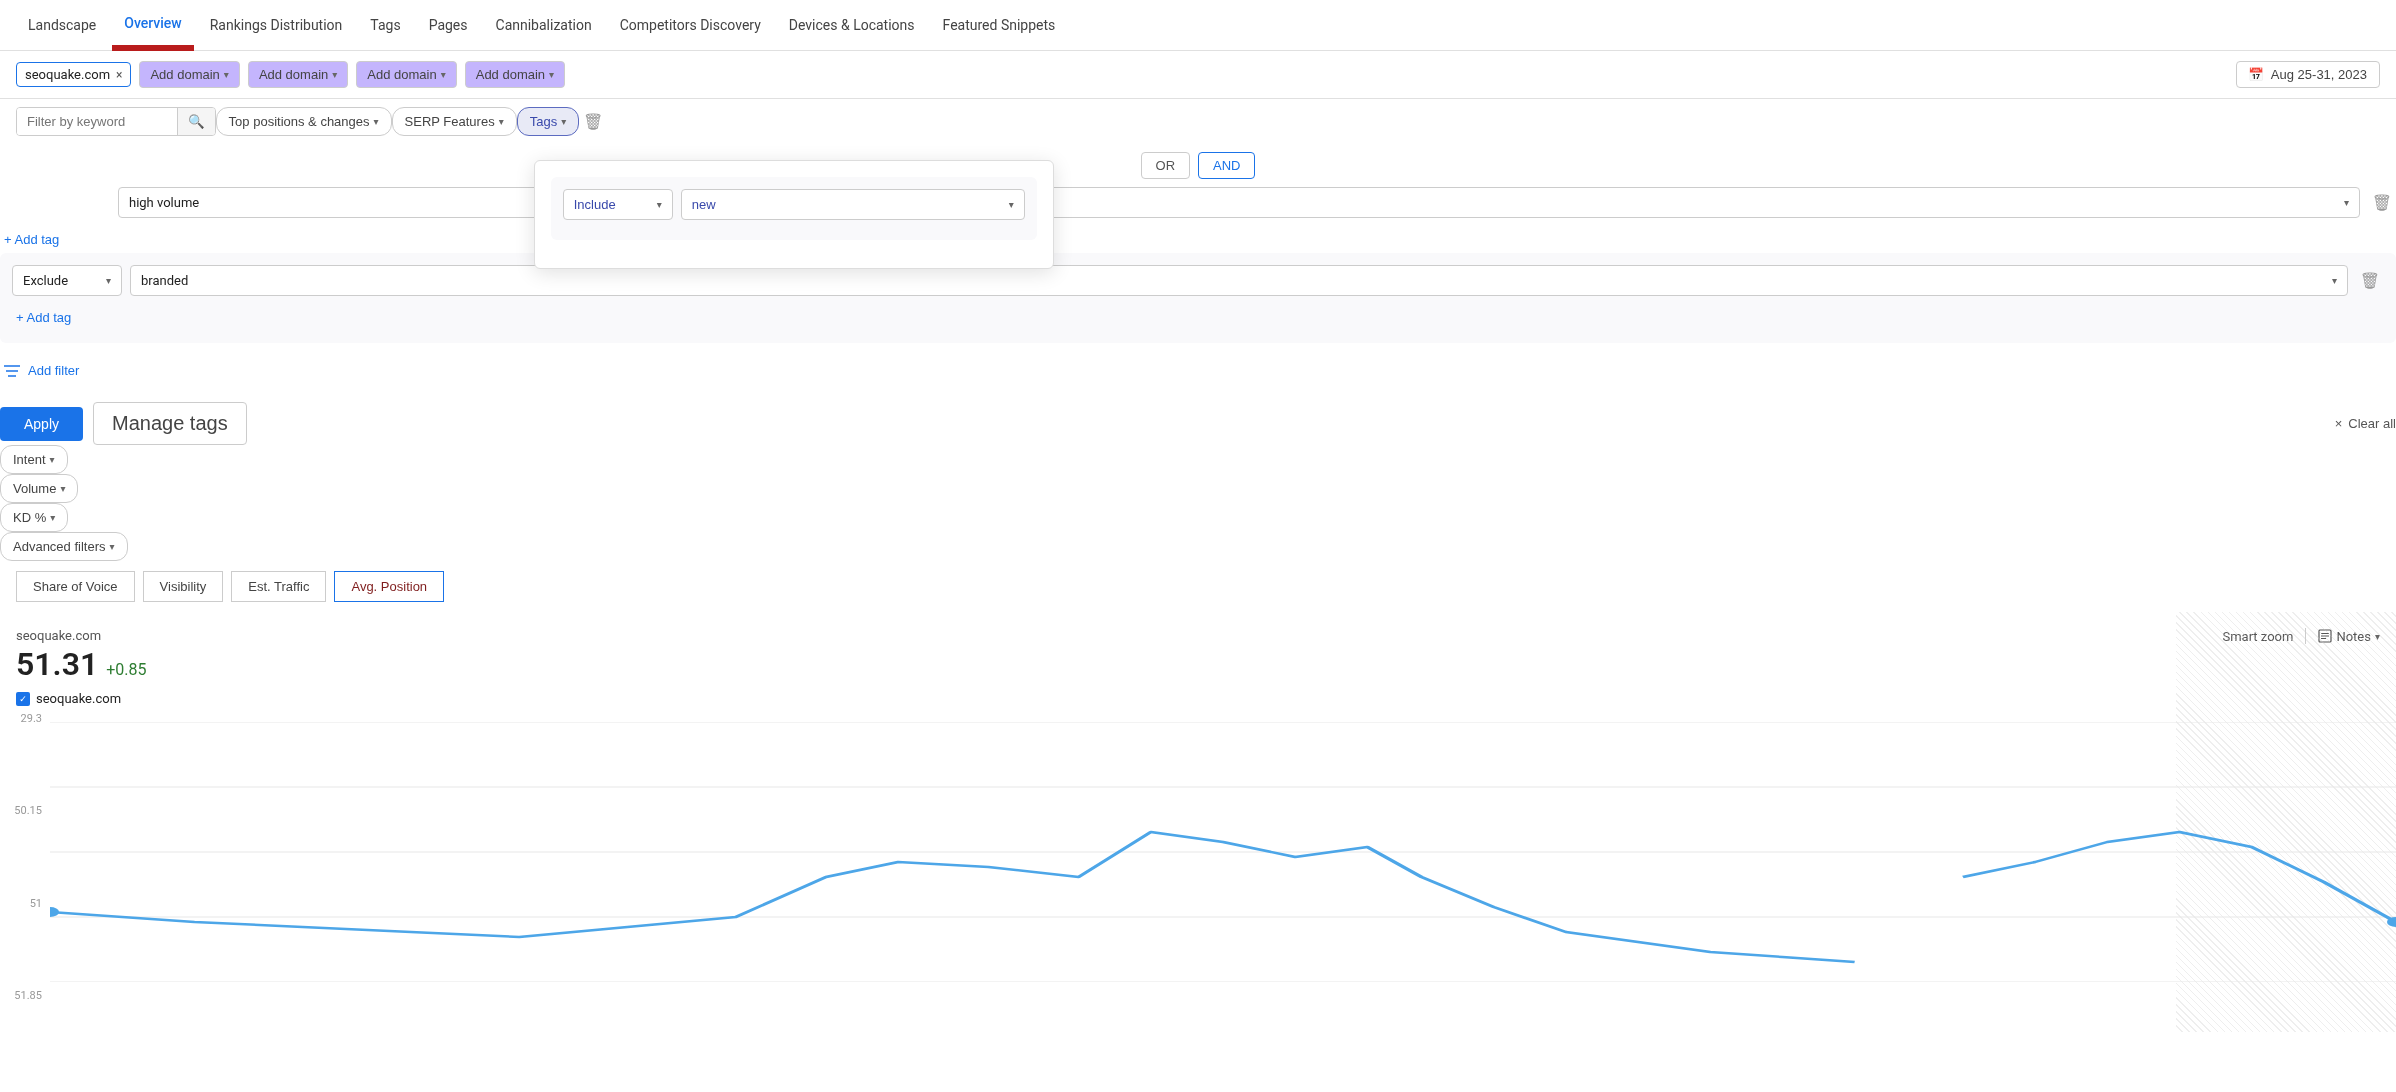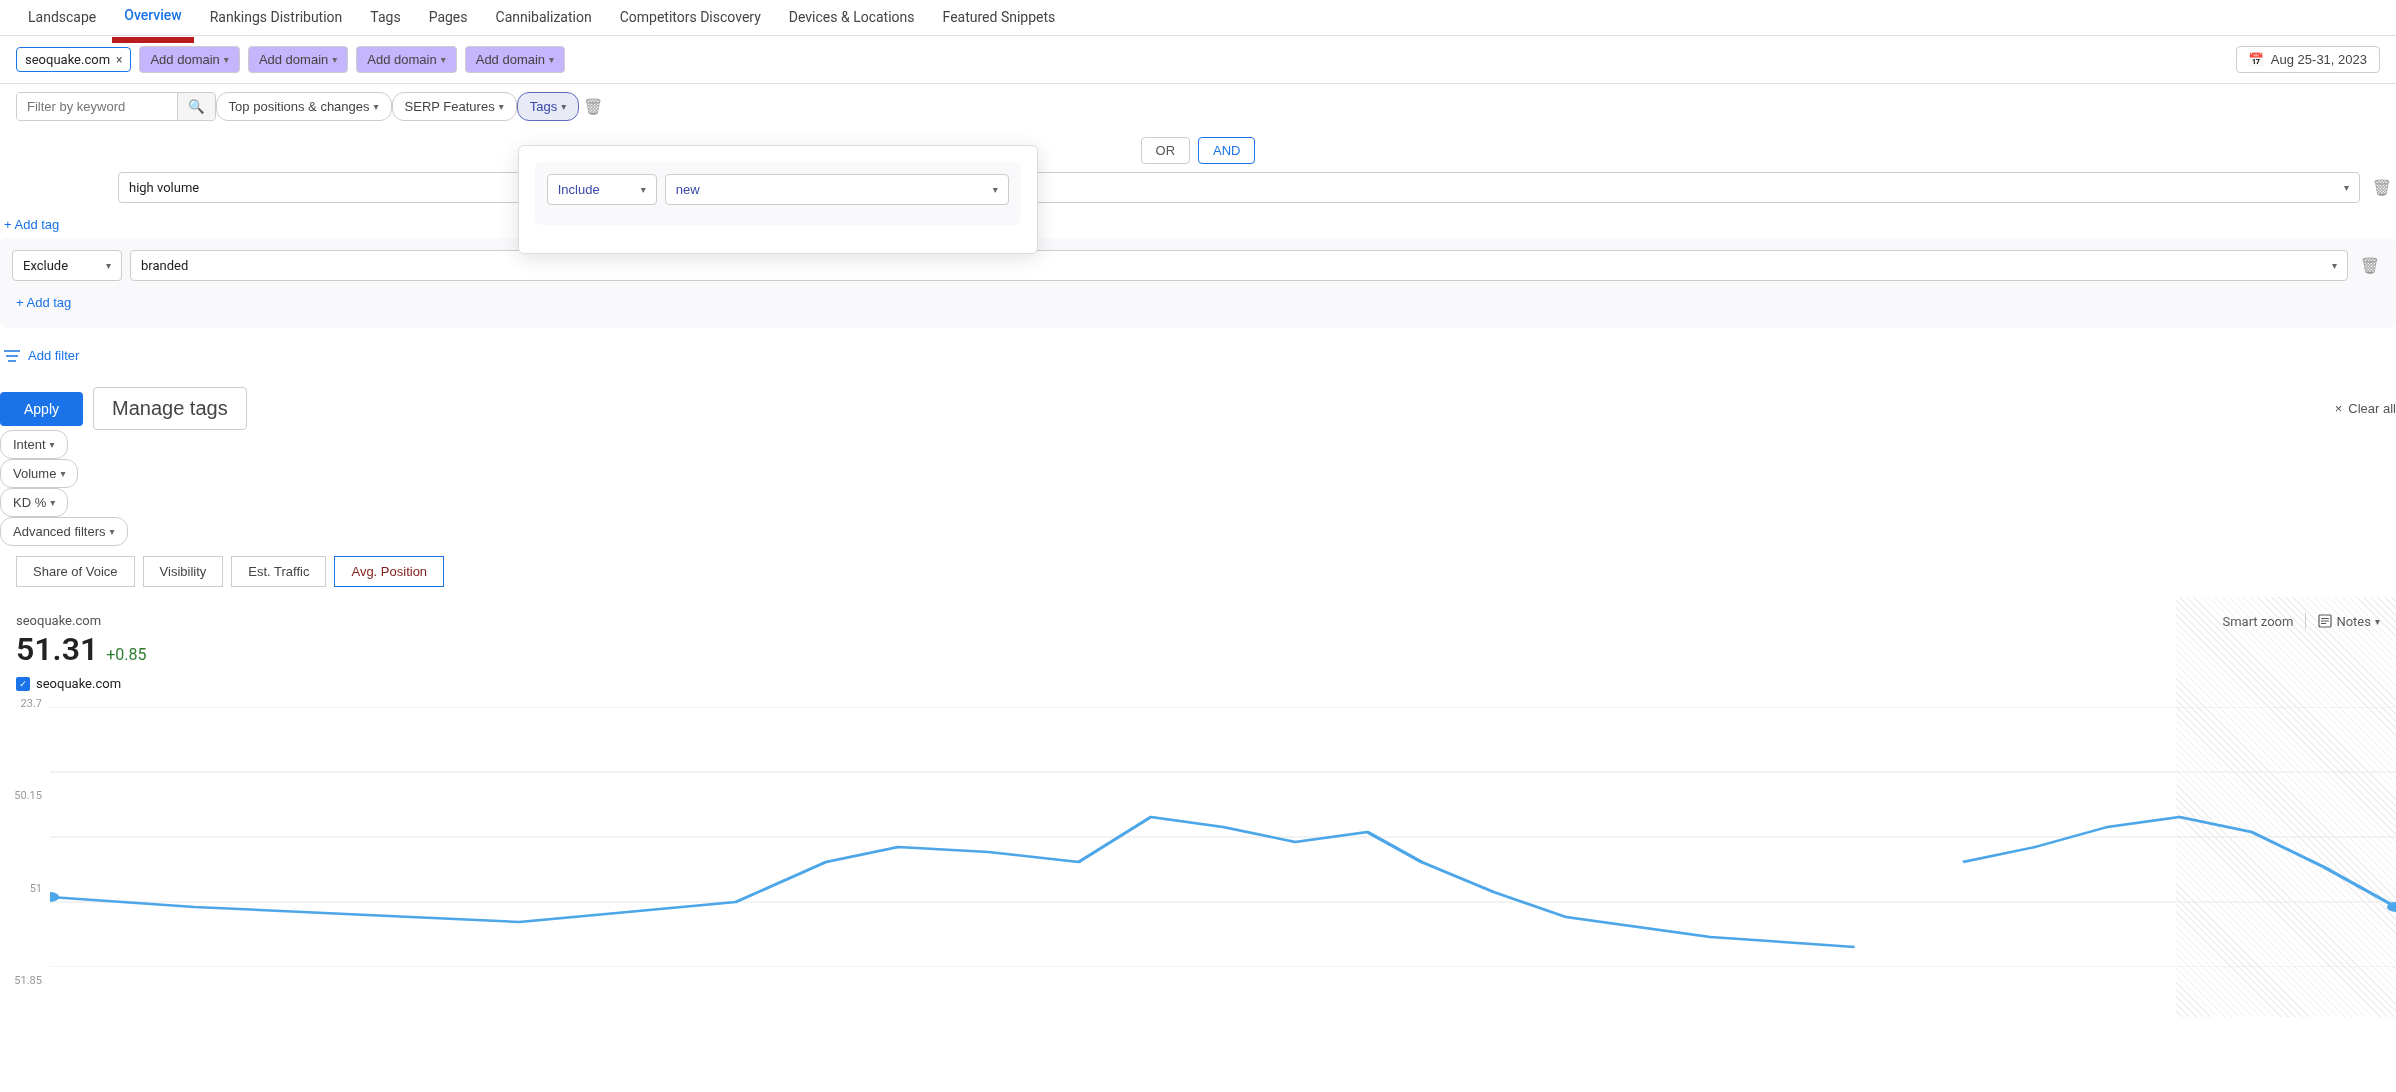--- a/index.html
+++ b/index.html
@@ -1,19 +1,19 @@
 <!DOCTYPE html>
 <html><head>
   <meta charset="utf-8">
   <style>
     * { box-sizing: border-box; margin: 0; padding: 0; }
     body { font-family: -apple-system, BlinkMacSystemFont, 'Segoe UI', Roboto, sans-serif; font-size: 14px; background: #fff; color: #222; overflow: hidden; }
 
     
-    .top-nav { display: flex; align-items: center; border-bottom: 1px solid #e0e0e0; padding: 0 16px; height: 36px; gap: 4px; }
+    .top-nav { display: flex; align-items: center; border-bottom: 1px solid #e0e0e0; padding: 0 16px; height: 51px; gap: 4px; }
     .nav-item { padding: 14px 12px; cursor: pointer; font-size: 14px; color: #444; white-space: nowrap; border-bottom: 2px solid transparent; margin-bottom: -1px; }
     .nav-item.active { color: #1a73e8; border-bottom: 6px solid #b91c1c; font-weight: 500; }
 
     
     .toolbar { display: flex; align-items: center; padding: 10px 16px; gap: 8px; border-bottom: 1px solid #e0e0e0; flex-wrap: wrap; }
     .domain-chip { display: flex; align-items: center; border: 1px solid #1a73e8; border-radius: 4px; padding: 4px 8px; gap: 6px; font-size: 13px; color: #222; }
     .domain-chip .close-x { cursor: pointer; color: #555; font-size: 12px; }
     .add-domain-btn { display: flex; align-items: center; gap: 4px; border: 1px solid #ccc; border-radius: 4px; padding: 5px 10px; font-size: 13px; color: #444; cursor: pointer; background: #c4b5fd; }
     .chevron { font-size: 10px; color: #666; }
     .spacer { flex: 1; }
@@ -40,21 +40,21 @@
     .chart-legend { display: flex; align-items: center; gap: 6px; margin: 8px 0; font-size: 13px; }
     .legend-dot { width: 14px; height: 14px; border-radius: 2px; background: #1a73e8; display: flex; align-items: center; justify-content: center; }
     .legend-check { color: #fff; font-size: 9px; }
 
     
     .chart-actions { position: absolute; top: 16px; right: 16px; display: flex; align-items: center; gap: 12px; font-size: 13px; color: #555; }
     .chart-action-item { cursor: pointer; display: flex; align-items: center; gap: 4px; }
     .divider-v { width: 1px; height: 16px; background: #ccc; }
 
     
-    .tags-popup { position: absolute; top: 52px; left: 0; background: #fff; border: 1px solid #ddd; border-radius: 6px; box-shadow: 0 4px 20px rgba(0,0,0,0.12); width: 520px; z-index: 100; padding: 16px; }
+    .tags-popup { position: absolute; top: 52px; left: 16px; background: #fff; border: 1px solid #ddd; border-radius: 6px; box-shadow: 0 4px 20px rgba(0,0,0,0.12); width: 520px; z-index: 100; padding: 16px; }
     .filter-row { display: flex; align-items: center; gap: 8px; margin-bottom: 8px; }
     .filter-section { background: #f9f9fb; border-radius: 6px; padding: 12px; margin-bottom: 12px; }
     .select-box { display: flex; align-items: center; justify-content: space-between; border: 1px solid #ccc; border-radius: 4px; padding: 7px 10px; font-size: 13px; background: #fff; cursor: pointer; min-width: 110px; }
     .select-box-wide { min-width: 220px; flex: 1; }
     .delete-btn { width: 28px; height: 28px; display: flex; align-items: center; justify-content: center; color: #999; cursor: pointer; border: none; background: transparent; font-size: 16px; }
     .or-and-row { display: flex; align-items: center; justify-content: center; gap: 8px; margin: 8px 0; }
     .or-btn { padding: 5px 14px; border: 1px solid #ccc; border-radius: 4px; font-size: 13px; cursor: pointer; background: #fff; color: #555; }
     .and-btn { padding: 5px 14px; border: 1px solid #1a73e8; border-radius: 4px; font-size: 13px; cursor: pointer; background: #fff; color: #1a73e8; font-weight: 500; }
     .add-tag-btn { display: flex; align-items: center; gap: 6px; color: #1a73e8; font-size: 13px; cursor: pointer; padding: 6px 4px; background: transparent; border: none; }
     .add-filter-btn { display: flex; align-items: center; gap: 8px; color: #1a73e8; font-size: 13px; cursor: pointer; padding: 8px 4px; background: transparent; border: none; margin-top: 4px; }
@@ -242,21 +242,21 @@
     <span class="metric-delta">+0.85</span>
   </div>
   <div class="chart-legend">
     <div class="legend-dot">
       <span class="legend-check">✓</span>
     </div>
     <span>seoquake.com</span>
   </div>
 
   <div class="y-labels">
-    <div class="y-label">23.7</div>
+    <div class="y-label">29.3</div>
     <div class="y-label">50.15</div>
     <div class="y-label">51</div>
     <div class="y-label">51.85</div>
   </div>
 
   <div class="hatch-area"></div>
 
   <svg style="position:absolute; left:50px; right:0; top:110px; bottom:30px; width:calc(100% - 50px); height:260px;" viewBox="0 0 1300 260" preserveAspectRatio="none">
 
     <line x1="0" y1="0" x2="1300" y2="0" stroke="#e8e8e8" stroke-width="1"></line>

